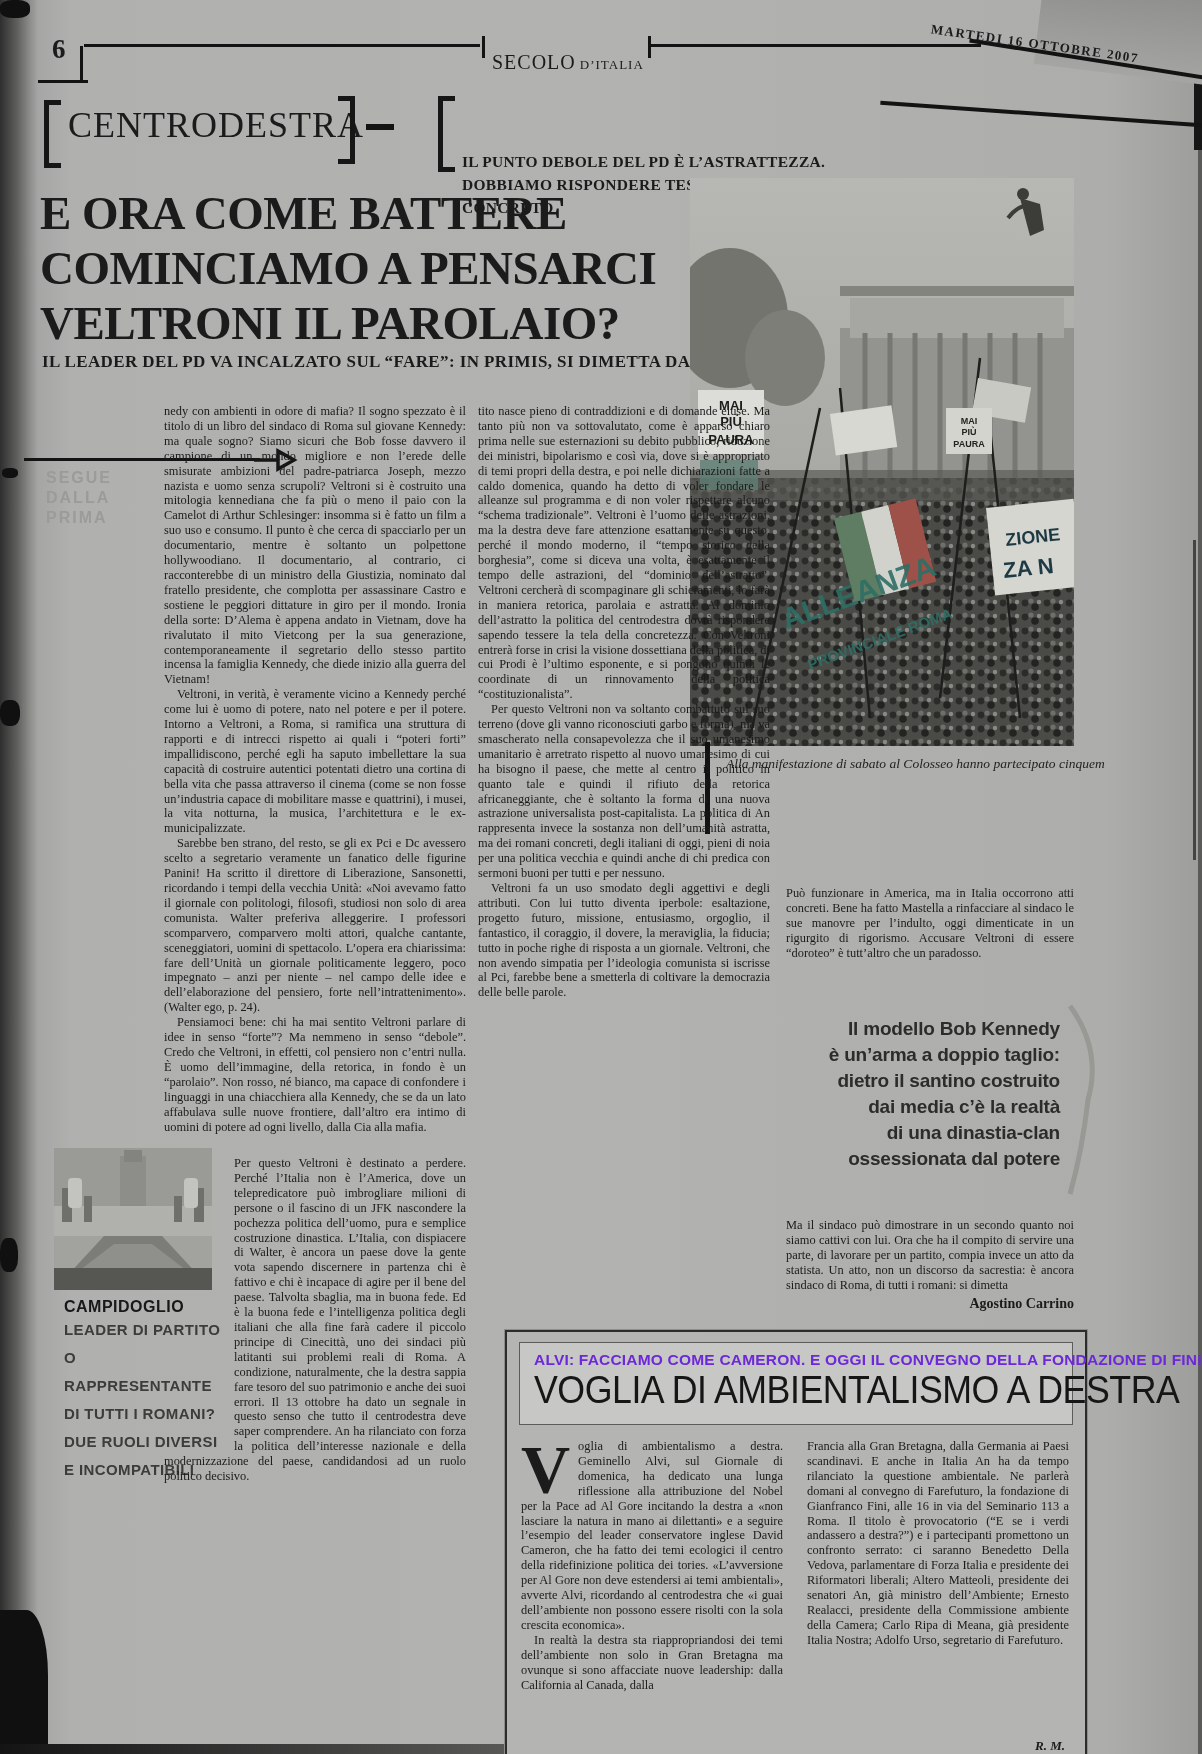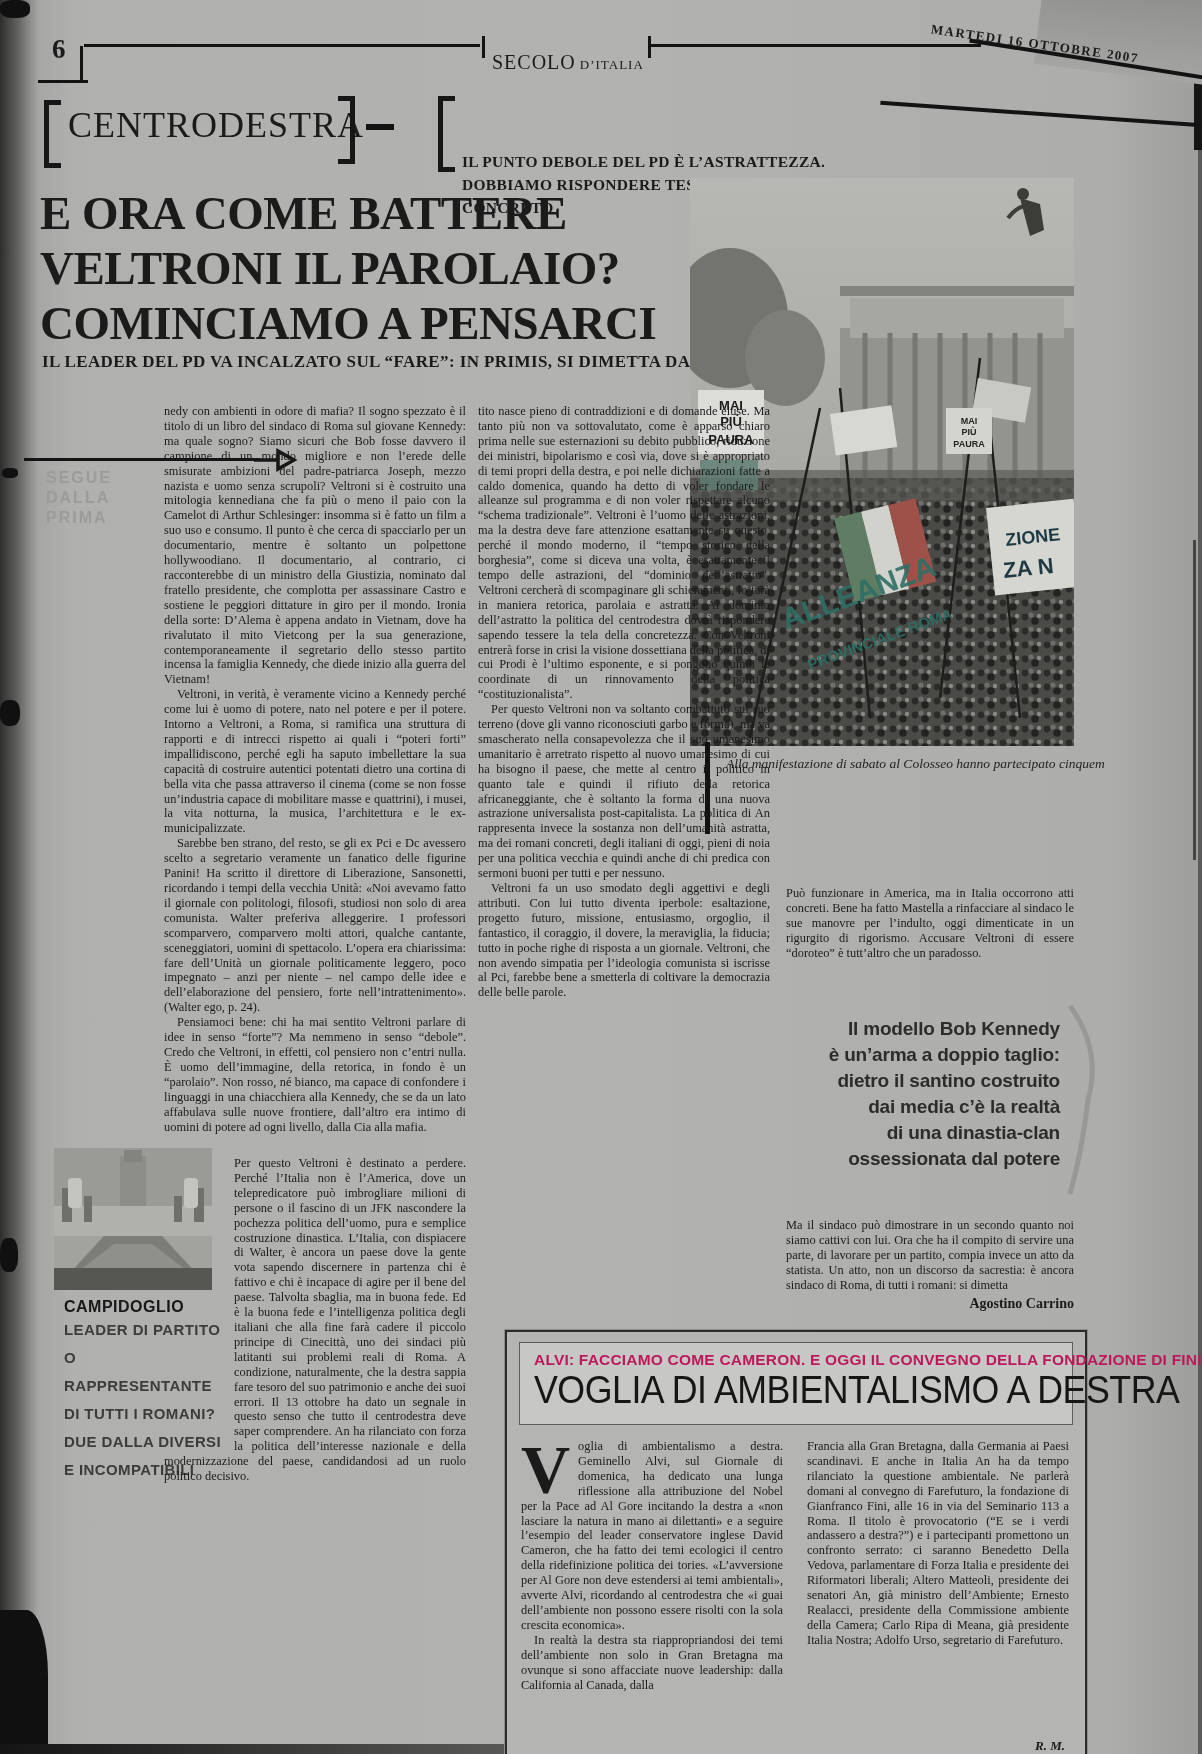--- a/index.html
+++ b/index.html
@@ -35,21 +35,21 @@
   .photocap{font-size:13.5px;font-style:italic;white-space:nowrap;overflow:hidden;color:#222;}
   
   .camp-title{font-family:"Liberation Sans",sans-serif;font-weight:bold;font-size:16px;letter-spacing:.5px;color:#181818;}
   .camp-line{font-family:"Liberation Sans",sans-serif;font-weight:bold;font-size:15px;line-height:28px;color:#3c3c3a;letter-spacing:.4px;}
   
   .pullquote{font-family:"Liberation Sans",sans-serif;font-weight:bold;font-size:19px;line-height:26px;color:#2c2c2a;text-align:right;letter-spacing:-.2px;}
   .byline{font-size:14px;font-weight:bold;text-align:right;}
   
   .box{border:2px solid #2c2c2c;background:#b4b4b2;box-shadow:0 0 0 1px #8d8d8b;}
   .panel{background:#c7c7c5;border:1px solid #5c5c5a;}
-  .kicker2{font-family:"Liberation Sans",sans-serif;font-weight:bold;font-size:15.5px;letter-spacing:.2px;color:#be185d;white-space:nowrap;}
+  .kicker2{font-family:"Liberation Sans",sans-serif;font-weight:bold;font-size:15.5px;letter-spacing:.2px;color:#6d28d9;white-space:nowrap;}
   .headline2{font-family:"Liberation Sans",sans-serif;font-size:38px;color:#161616;letter-spacing:-.5px;transform:scaleX(.94);transform-origin:left;white-space:nowrap;}
   .dropcap{float:left;font-size:68px;line-height:56px;font-weight:bold;margin:2px 8px 0 0;}
   .byline2{font-size:13px;font-weight:bold;font-style:italic;text-align:right;}
   svg text{font-family:"Liberation Sans",sans-serif;}
 </style>
 </head>
 <body>
 
 <div id="page">
 
@@ -84,22 +84,22 @@
   <div class="abs rule" style="left:366px;top:124px;width:28px;height:6px;"></div>
   <div class="abs bracket" style="left:438px;top:96px;width:12px;height:66px;border-width:5px 0 5px 5px;"></div>
   <div class="abs kicker-quote" style="left:462px;top:102px;width:470px;">
     <div>IL PUNTO DEBOLE  DEL PD È L’ASTRATTEZZA.</div>
     <div>DOBBIAMO RISPONDERE TESSENDO LA TELA DEL CONCRETO</div>
   </div>
   <div class="abs rule" style="left:880px;top:112px;width:322px;height:4px;transform:rotate(4deg);"></div>
 
   <div class="abs" style="left:40px;top:186px;">
     <div class="headline">E ORA COME BATTERE</div>
+    <div class="headline">COMINCIAMO A PENSARCI</div>
     <div class="headline">VELTRONI IL PAROLAIO?</div>
-    <div class="headline">COMINCIAMO A PENSARCI</div>
   </div>
   <div class="abs subhead" style="left:42px;top:352px;">IL LEADER DEL PD VA INCALZATO SUL “FARE”: IN PRIMIS, SI DIMETTA DA SINDACO</div>
 
   <div class="abs" style="left:690px;top:178px;width:384px;height:568px;">
     <svg width="384" height="568" viewBox="0 0 384 568">
       <defs>
         <linearGradient id="sky" x1="0" y1="0" x2="0" y2="1">
           <stop offset="0" stop-color="#b7b7b4"></stop>
             <stop offset="1" stop-color="#9c9c99"></stop>
         </linearGradient>
@@ -217,21 +217,21 @@
       <path d="M0 142 L60 96 H98 L158 142 Z" fill="#8f8f8b"></path>
       <rect x="0" y="120" width="158" height="22" fill="#55555১"></rect>
       <rect x="0" y="120" width="158" height="22" fill="#565652"></rect>
     </svg>
   </div>
   <div class="abs" style="left:64px;top:1298px;width:158px;">
     <div class="camp-title">CAMPIDOGLIO</div>
     <div class="camp-line">LEADER DI PARTITO</div>
     <div class="camp-line">O RAPPRESENTANTE</div>
     <div class="camp-line">DI TUTTI I ROMANI?</div>
-    <div class="camp-line">DUE DALLA DIVERSI</div>
+    <div class="camp-line">DUE RUOLI DIVERSI</div>
     <div class="camp-line">E INCOMPATIBILI</div>
   </div>
 
   <div class="abs bodycol" style="left:164px;top:1156px;width:302px;height:402px;">
     <div class="floatspacer"></div>
     <p class="first">Per questo Veltroni è destinato a perdere. Perché l’Italia non è l’America, dove un telepredicatore può imbrogliare milioni di persone o il fascino di un JFK nascondere la pochezza politica dell’uomo, pura e semplice costruzione dinastica. L’Italia, con dispiacere di Walter, è ancora un paese dove la gente vota sapendo discernere in partenza chi è fattivo e chi è incapace di agire per il bene del paese. Talvolta sbaglia, ma in buona fede. Ed è la buona fede e l’intelligenza politica degli italiani che alla fine farà cadere il piccolo principe di Cinecittà, uno dei sindaci più latitanti sui problemi reali di Roma. A condizione, naturalmente, che la destra sappia fare tesoro del suo patrimonio e anche dei suoi errori. Il 13 ottobre ha dato un segnale in questo senso che tutto il centrodestra deve saper comprendere. An ha rilanciato con forza la politica dell’interesse nazionale e della modernizzazione del paese, candidandosi ad un ruolo politico decisivo.</p>
   </div>
 
   <div class="abs bodycol" style="left:478px;top:404px;width:292px;height:838px;">
     <p class="first">tito nasce pieno di contraddizioni e di domande eluse. Ma tanto più non va sottovalutato, come è apparso chiaro prima nelle sue esternazioni su debito pubblico, riduzione dei ministri, bipolarismo e così via, dove si è appropriato di temi propri della destra, e poi nelle dichiarazioni fatte a caldo domenica, quando ha detto di voler fondare le alleanze sul programma e di non voler rispettare alcuno “schema tradizionale”. Veltroni è l’uomo delle astrazioni, ma la destra deve fare attenzione esattamente su questo, perché il mondo moderno, il “tempo storico della borghesia”, come si diceva una volta, è esattamente il tempo delle astrazioni, del “dominio dell’astratto”. Veltroni cercherà di scompaginare gli schieramenti, lo farà in maniera retorica, parolaia e astratta. Al dominio dell’astratto la politica del centrodestra dovrà rispondere sapendo tessere la tela della concretezza. Con Veltroni entrerà forse in crisi la visione dossettiana della politica, di cui Prodi è l’ultimo esponente, e si pongono quindi le coordinate di un rinnovamento della politica “costituzionalista”.</p>

